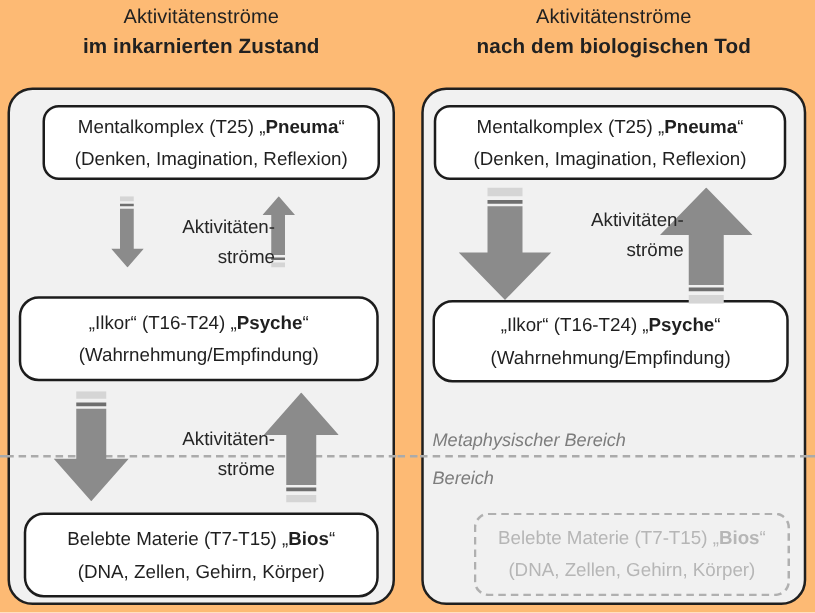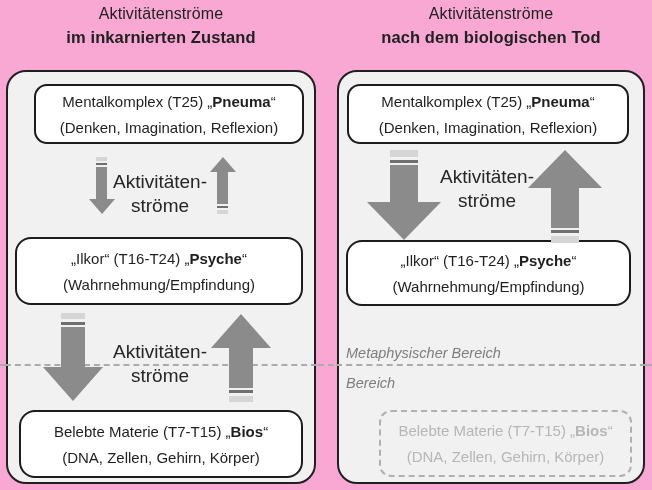--- a/index.html
+++ b/index.html
@@ -1,37 +1,37 @@
 <!DOCTYPE html>
 <html><head>
 <meta charset="utf-8">
 <style>
   html,body{margin:0;padding:0;background:#ffffff;}
   .canvas{
-    position:relative;width:652px;height:490px;background:#f9a8d4;overflow:hidden;
+    position:relative;width:652px;height:490px;background:#fdba74;overflow:hidden;
     font-family:"Liberation Sans","DejaVu Sans",sans-serif;color:#1f1f1f;
   }
   .title-line{position:absolute;text-align:center;font-size:16px;letter-spacing:.1px;color:#212121;}
   .title-line.bold{font-weight:bold;font-size:16.5px;}
   .panel{
     position:absolute;top:70px;width:310px;height:414px;box-sizing:border-box;
     background:#f1f1f1;border:2.5px solid #1f1f1f;border-radius:20px;
   }
   .panel.left{left:6px;}
   .panel.right{left:337px;width:308px;}
   .node{
     position:absolute;box-sizing:border-box;background:#ffffff;border:2.5px solid #1c1c1c;
     border-radius:16px;text-align:center;font-size:15px;line-height:26px;padding-top:3px;
   }
   .node .b{font-weight:bold;margin-top:42px;}
   .node.ghost{
     background:transparent;border:2px dashed #b0b0b0;color:#b6b6b6;border-radius:12px;
   }
   .flow-label{
-    position:absolute;text-align:center;font-size:19px;line-height:24px;color:#262626;
+    position:absolute;text-align:right;font-size:15px;line-height:24px;color:#262626;
   }
   .divider-global{position:absolute;left:0;top:364px;width:652px;border-top:2px dashed #ababab;}
   .divider-seg{position:absolute;left:-3px;right:-3px;top:292px;border-top:2px dashed #ababab;}
   .arrow{position:absolute;}
   .region-label{
     position:absolute;font-size:14.5px;font-style:italic;color:#7d7d7d;line-height:20px;
   }
 </style>
 </head>
 <body>

